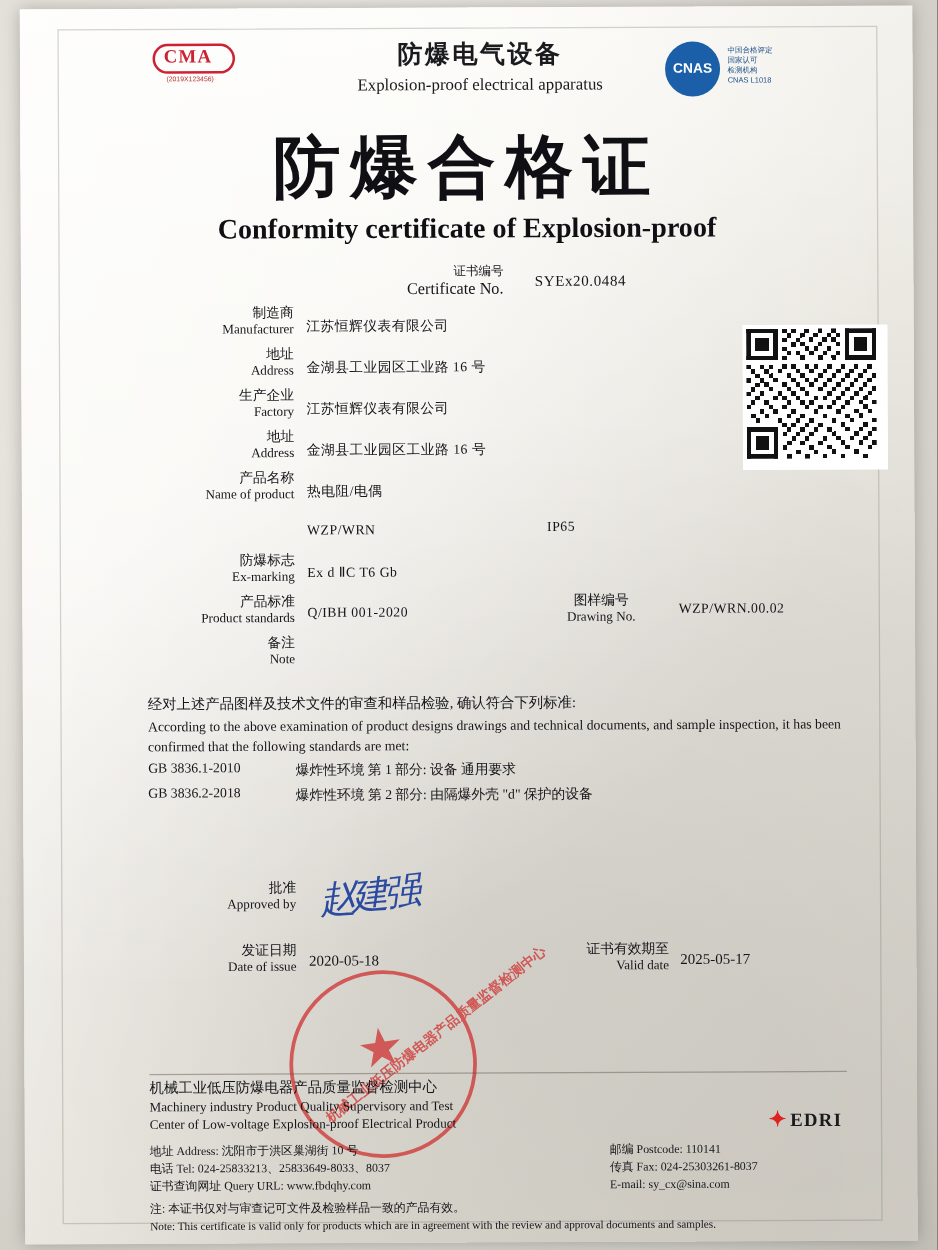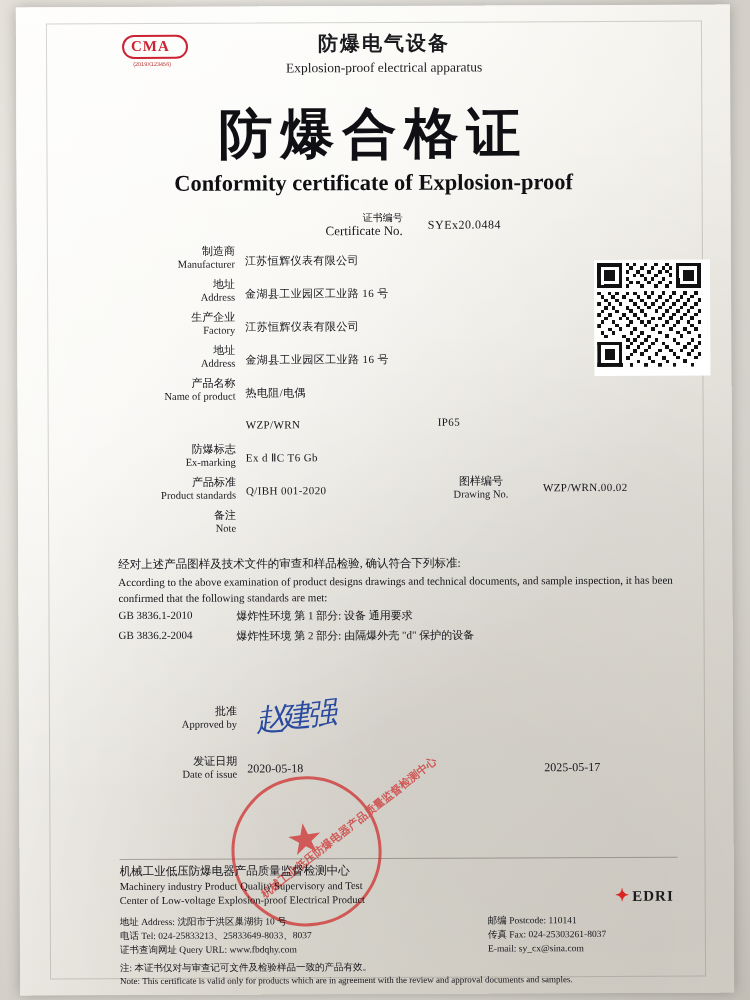--- a/index.html
+++ b/index.html
@@ -294,20 +294,29 @@
     <div id="grain"></div>
     <div class="border-frame"></div>
 
     <div class="hdr">
       <div class="cma">
         <span class="cma-badge">CMA</span>
         <span class="cma-sub">(2019X123456)</span>
       </div>
       <div class="hdr-title-cn cn-t">防爆电气设备</div>
       <div class="hdr-title-en">Explosion-proof electrical apparatus</div>
+      <div class="cnas">
+        <div class="cnas-circle">CNAS</div>
+        <div class="cnas-txt">
+          <div>中国合格评定</div>
+          <div>国家认可</div>
+          <div>检测机构</div>
+          <div>CNAS L1018</div>
+        </div>
+      </div>
     </div>
 
     <div class="big-cn cn-t">防爆合格证</div>
     <div class="big-en">Conformity certificate of Explosion-proof</div>
 
     <div class="cert-no-label">
       <div class="cn cn-t">证书编号</div>
       <div class="en">Certificate No.</div>
     </div>
     <div class="cert-no-val">SYEx20.0484</div>
@@ -606,37 +615,41 @@
       <div class="cn cn-t">经对上述产品图样及技术文件的审查和样品检验, 确认符合下列标准:</div>
       <div class="en">According to the above examination of product designs drawings and technical documents, and sample inspection, it has been confirmed that the following standards are met:</div>
     </div>
 
     <div class="std-list">
       <div class="std-row">
         <span class="std-code">GB 3836.1-2010</span>
         <span class="std-txt cn-t">爆炸性环境  第 1 部分: 设备  通用要求</span>
       </div>
       <div class="std-row">
-        <span class="std-code">GB 3836.2-2004</span>
+        <span class="std-code">GB 3836.2-2018</span>
         <span class="std-txt cn-t">爆炸性环境  第 2 部分: 由隔爆外壳 "d" 保护的设备</span>
       </div>
     </div>
 
     <div class="appr-lbl">
       <span class="cn cn-t">批准</span>
       <span class="en">Approved by</span>
     </div>
     <div class="signature cn-t">赵建强</div>
 
     <div class="issue-lbl">
       <span class="cn cn-t">发证日期</span>
       <span class="en">Date of issue</span>
     </div>
     <div class="issue-val">2020-05-18</div>
 
+    <div class="valid-lbl">
+      <span class="cn cn-t">证书有效期至</span>
+      <span class="en">Valid date</span>
+    </div>
     <div class="valid-val">2025-05-17</div>
 
     <div class="stamp">
       <div class="stamp-ring-text">
         <span style="transform: rotate(-120deg) translate(0,-62px) rotate(90deg);">机械工业低压防爆电器产品质量监督检测中心</span>
       </div>
       <div class="star">
           <span>★</span>
         </div>
     </div>

